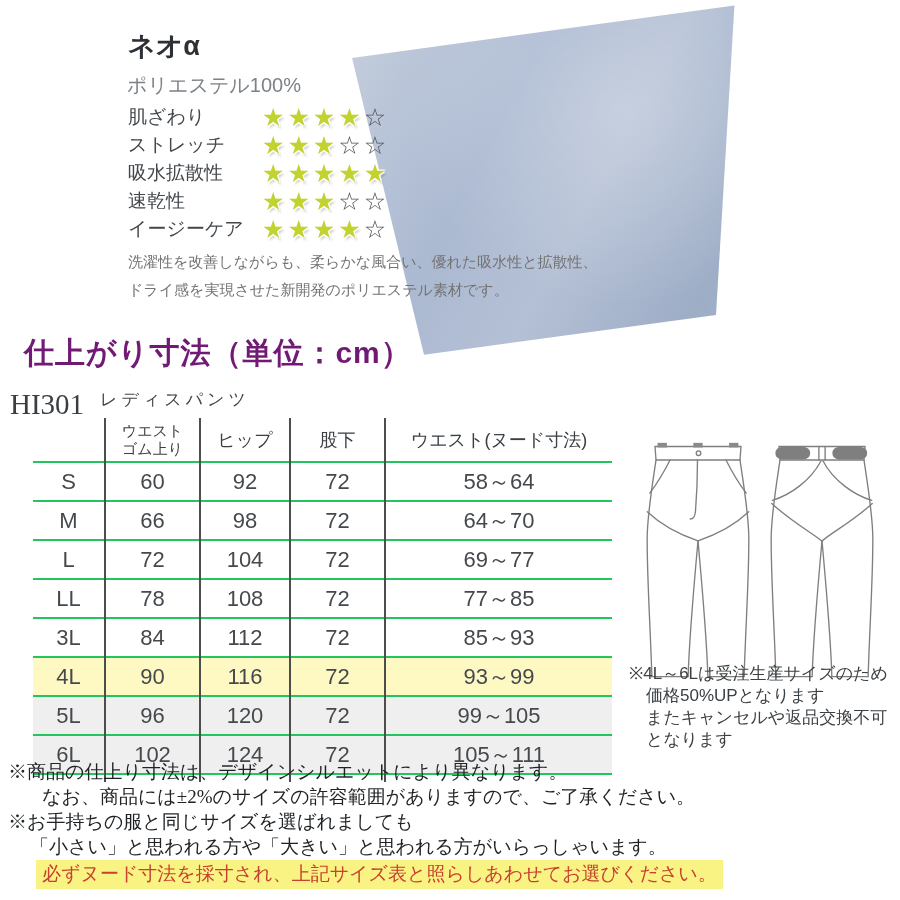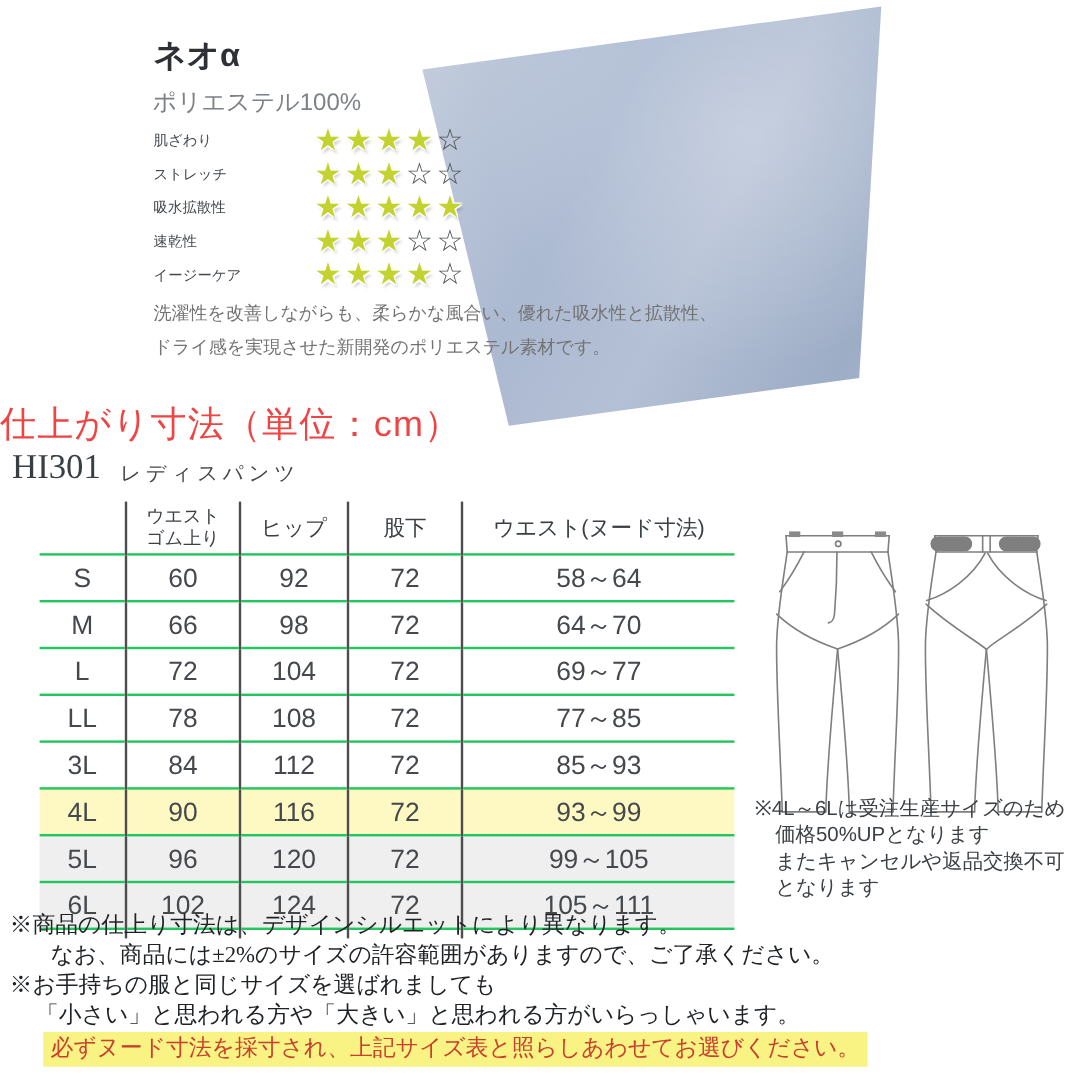--- a/index.html
+++ b/index.html
@@ -14,28 +14,28 @@
     background:
       radial-gradient(ellipse at 70% 30%, rgba(255,255,255,0.25), rgba(255,255,255,0) 55%),
       linear-gradient(118deg,#c7d0de 0%, #abb9d1 38%, #b4c0d5 60%, #9dadc6 88%, #a8b5cc 100%);
   }
 
   
   .brand {left:128px; top:28px; font-size:27px; font-weight:bold; color:#2d3135; z-index:2;}
   .composition {left:127px; top:72px; font-size:20px; color:#7d8287; z-index:2;}
   .ratings {left:128px; top:103px; z-index:2;}
   .rating-row {height:28px; display:flex; align-items:center;}
-  .rating-label {width:134px; font-size:12px; color:#42474b;}
+  .rating-label {width:134px; font-size:19px; color:#42474b;}
   .stars {font-size:25px; letter-spacing:3px; line-height:1; white-space:nowrap;}
   .star.filled {text-shadow:-1px -1px 0 #fff, 1px -1px 0 #fff, -1px 1px 0 #fff, 1px 1px 0 #fff, 2px 3px 2px rgba(80,80,80,0.25);}
   .description {left:128px; top:248px; font-size:15px; line-height:28px; color:#737373; z-index:2; white-space:nowrap;}
 
   
-  .section-title {left:0; top:333px; font-size:30px; font-weight:normal; color:#ef4444; letter-spacing:1px; z-index:2;}
-  .product-line {left:10px; top:373px; z-index:2; display:flex; align-items:flex-end;}
+  .section-title {left:24px; top:333px; font-size:30px; font-weight:bold; color:#701a75; letter-spacing:1px; z-index:2;}
+  .product-line {left:10px; top:388px; z-index:2; display:flex; align-items:flex-start;}
   .product-code {font-family:"Liberation Serif", serif; font-size:29px; color:#393e43;}
   .product-name {font-size:17px; color:#42474b; letter-spacing:4px; margin-left:16px;}
 
   
   .size-table {left:33px; top:418px; border-collapse:collapse; table-layout:fixed; z-index:2;}
   .size-table th, .size-table td {padding:0; text-align:center; vertical-align:middle; font-weight:normal;}
   .size-table td, .size-table th {border-left:2px solid #4d4d4d;}
   .size-table td:first-child, .size-table th:first-child {border-left:none;}
   .size-table tr {border-bottom:2px solid #22c55e;}
   .size-table tr.ticks {border-bottom:none;}

